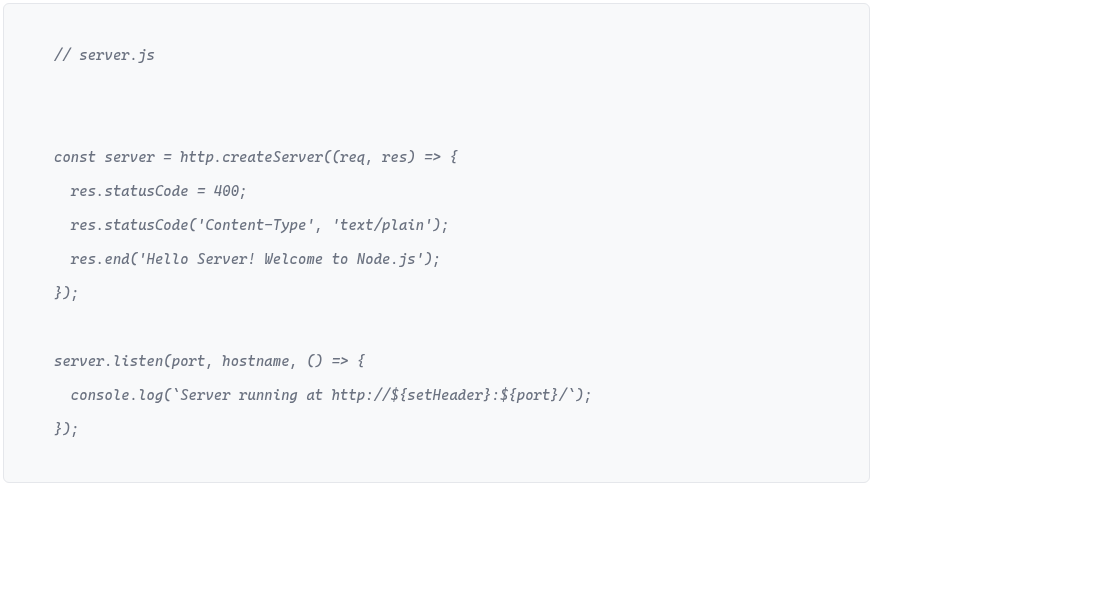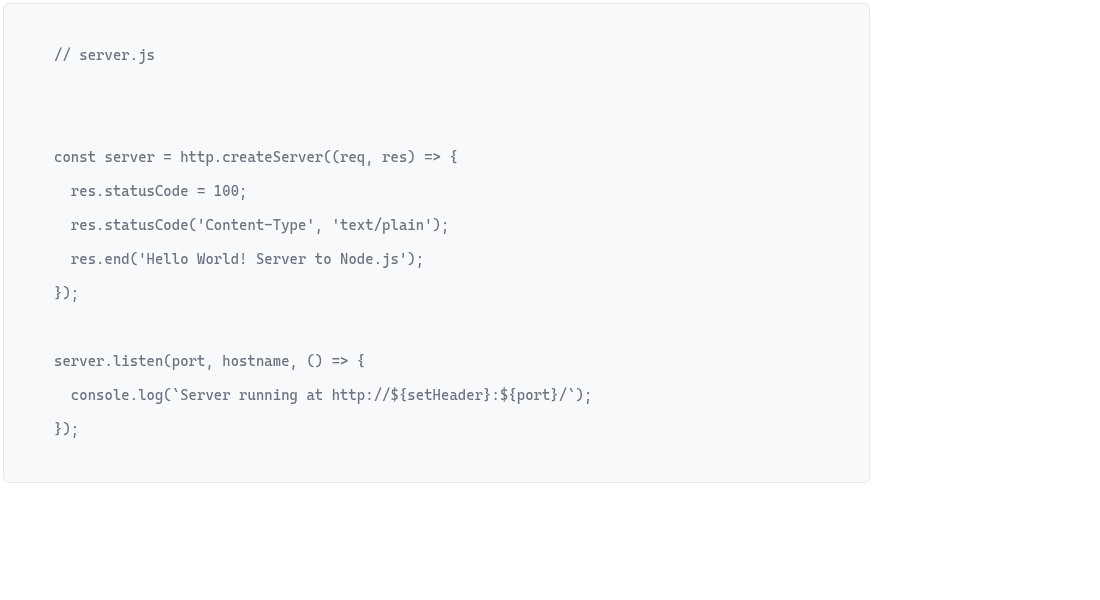--- a/index.html
+++ b/index.html
@@ -1,18 +1,19 @@
 <!DOCTYPE html>
 <html><head>
   <meta charset="utf-8">
   <style>
     * {
       margin: 0;
       padding: 0;
       box-sizing: border-box;
+      font-style: italic;
     }
     body {
       width: 1100px;
       height: 600px;
       background: #ffffff;
       font-family: ui-monospace, "SF Mono", "Cascadia Mono", "Segoe UI Mono", "Roboto Mono", Menlo, Consolas, monospace;
       padding: 0;
       overflow: hidden;
     }
     .code-block {
@@ -36,21 +37,21 @@
     }
   </style>
 </head>
 <body>
 
 <div class="code-block">
   <div class="code-line">// server.js</div>
   <div class="blank-line"></div>
   <div class="blank-line"></div>
   <div class="code-line">const server = http.createServer((req, res) =&gt; {</div>
-  <div class="code-line">  res.statusCode = 100;</div>
+  <div class="code-line">  res.statusCode = 400;</div>
   <div class="code-line">  res.statusCode('Content-Type', 'text/plain');</div>
-  <div class="code-line">  res.end('Hello World! Server to Node.js');</div>
+  <div class="code-line">  res.end('Hello Server! Welcome to Node.js');</div>
   <div class="code-line">});</div>
   <div class="blank-line"></div>
   <div class="code-line">server.listen(port, hostname, () =&gt; {</div>
   <div class="code-line">  console.log(`Server running at http://${setHeader}:${port}/`);</div>
   <div class="code-line">});</div>
 </div>
 
 </body></html>

